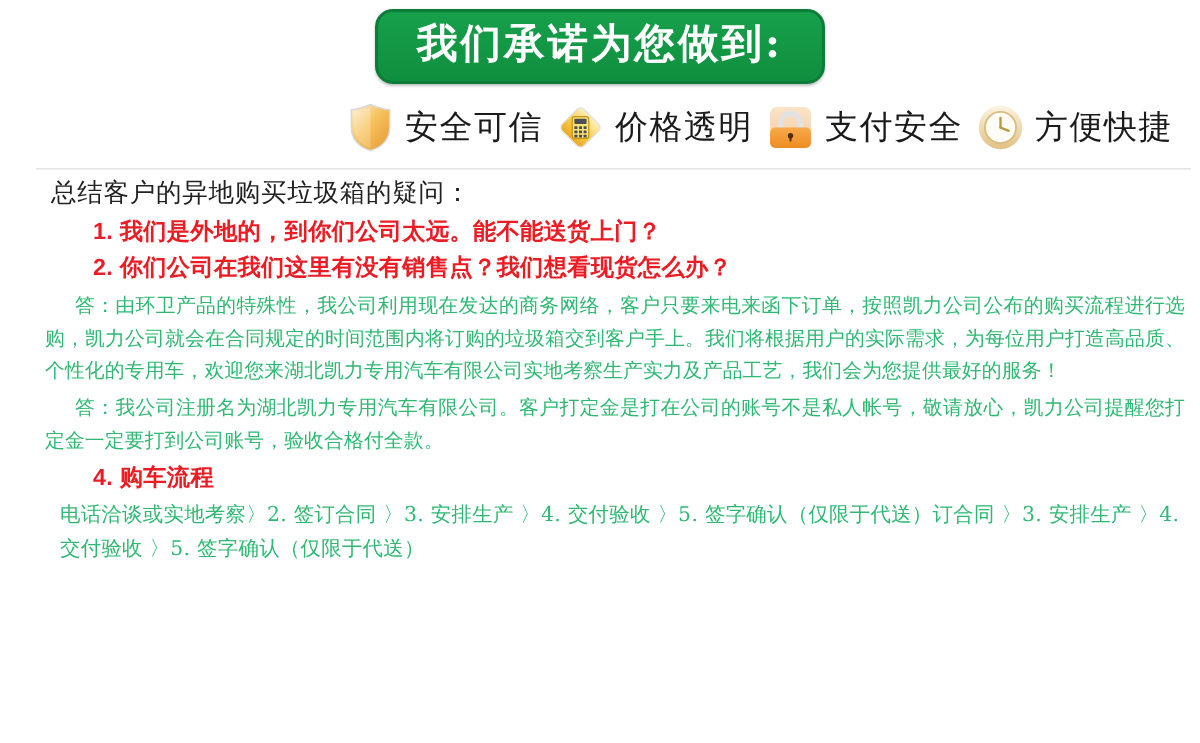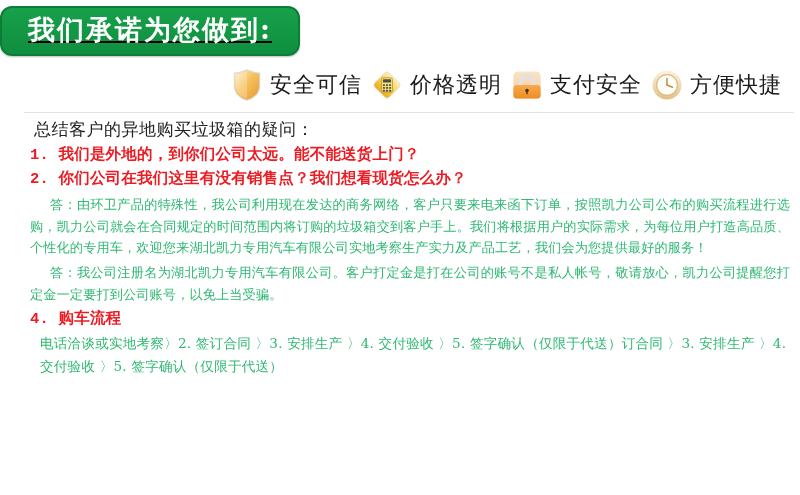--- a/index.html
+++ b/index.html
@@ -13,21 +13,21 @@
     font-family: "DejaVu Sans", "Liberation Sans", sans-serif;
     overflow: hidden;
     position: relative;
   }
 
   
   .promise-header {
     width: 100%;
     padding-top: 6px;
     display: flex;
-    text-decoration: underline;
+    justify-content: center;
   }
   .promise-banner {
     background: linear-gradient(#17a04b, #0f8f3f);
     border: 2px solid #0c7d37;
     border-radius: 12px;
     color: #ffffff;
     font-size: 27px;
     font-weight: bold;
     letter-spacing: 2px;
     padding: 6px 26px 9px 26px;
@@ -74,24 +74,25 @@
     color: #222222;
     font-family: "DejaVu Serif", "Liberation Serif", serif;
     padding-left: 10px;
     letter-spacing: 0.5px;
     line-height: 1.5;
   }
   .question {
     color: #ec1c24;
     font-weight: bold;
     font-size: 15.5px;
-    font-family: Liberation Mono, monospace;
+    font-family: Liberation Sans, sans-serif;
     line-height: 1.6;
     padding-left: 6px;
     letter-spacing: 0.2px;
+    margin-left: 32px;
   }
   .answer {
     color: #2eb872;
     font-size: 13.2px;
     font-family: "DejaVu Serif", "Liberation Serif", serif;
     line-height: 1.62;
     padding: 2px 4px 2px 6px;
     text-indent: 20px;
     text-align: justify;
     letter-spacing: 0.1px;
@@ -211,21 +212,21 @@
   <div>
     <div class="question">1. 我们是外地的，到你们公司太远。能不能送货上门？</div>
   </div>
 
   <div>
     <div class="question">2. 你们公司在我们这里有没有销售点？我们想看现货怎么办？</div>
     <div class="answer">答：由环卫产品的特殊性，我公司利用现在发达的商务网络，客户只要来电来函下订单，按照凯力公司公布的购买流程进行选购，凯力公司就会在合同规定的时间范围内将订购的垃圾箱交到客户手上。我们将根据用户的实际需求，为每位用户打造高品质、个性化的专用车，欢迎您来湖北凯力专用汽车有限公司实地考察生产实力及产品工艺，我们会为您提供最好的服务！</div>
   </div>
 
   <div>
-    <div class="answer">答：我公司注册名为湖北凯力专用汽车有限公司。客户打定金是打在公司的账号不是私人帐号，敬请放心，凯力公司提醒您打定金一定要打到公司账号，以免上当受骗。</div>
+    <div class="answer">答：我公司注册名为湖北凯力专用汽车有限公司。客户打定金是打在公司的账号不是私人帐号，敬请放心，凯力公司提醒您打定金一定要打到公司账号，验收合格付全款。</div>
   </div>
 
   <div>
     <div class="question">4. 购车流程</div>
     <div class="flow">电话洽谈或实地考察〉2. 签订合同 〉3. 安排生产 〉4. 交付验收 〉5. 签字确认（仅限于代送）订合同 〉3. 安排生产 〉4. 交付验收 〉5. 签字确认（仅限于代送）</div>
   </div>
 
 </div>
 
 </body></html>

